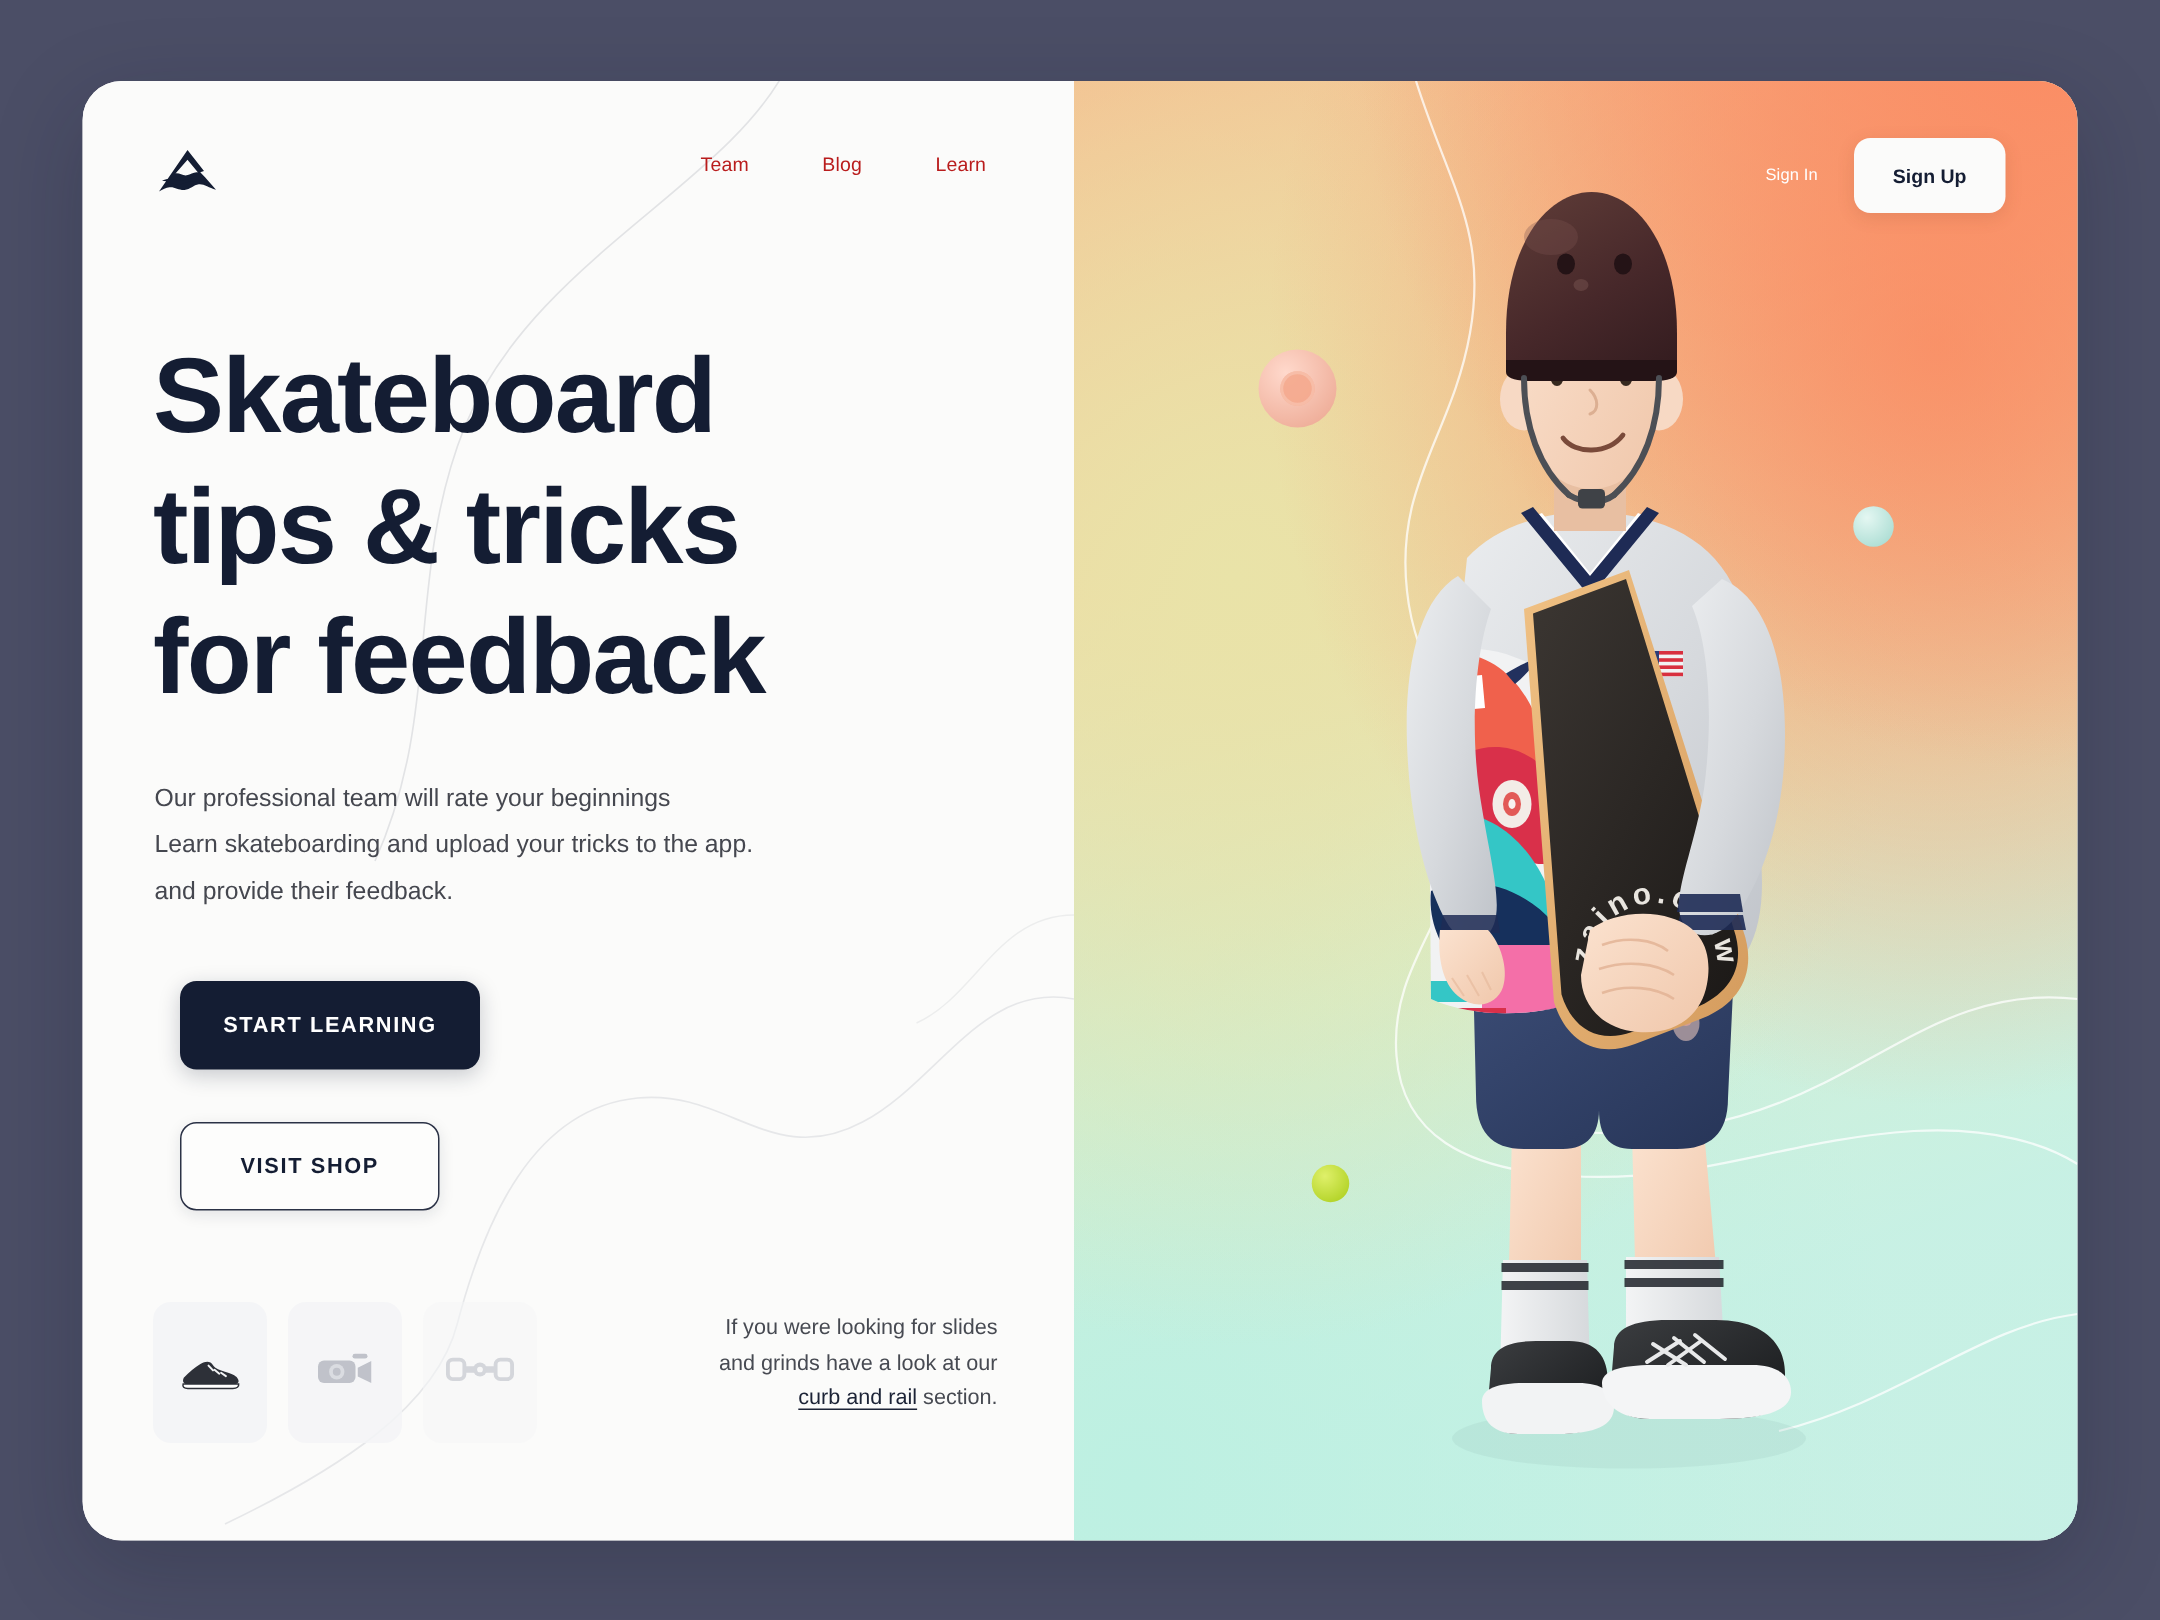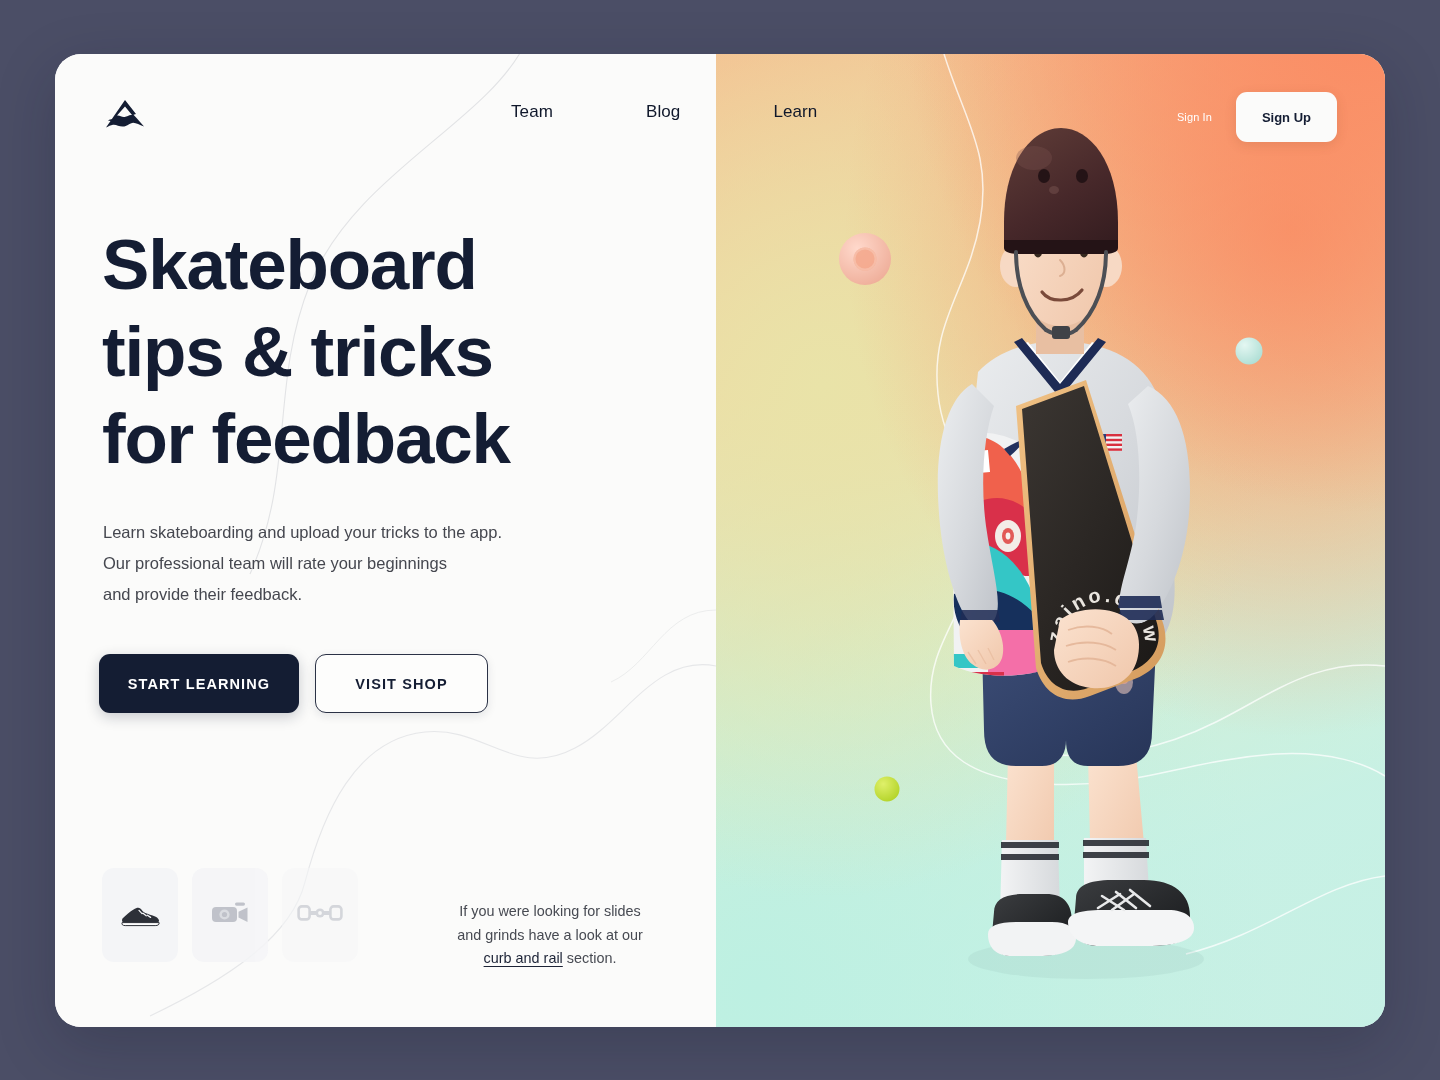--- a/index.html
+++ b/index.html
@@ -66,27 +66,26 @@
 
   .nav-links {
     position: absolute;
     left: 412px;
     top: 48px;
     display: flex;
     gap: 49px;
   }
 
   .nav-link {
-    font-size: 17px;
-    color: #0f172a;
+    font-size: 13px;
+    color: #b91c1c;
     letter-spacing: .1px;
     text-decoration: none;
     cursor: pointer;
     white-space: nowrap;
-    margin-left: 44px;
   }
 
   
   .headline {
     position: absolute;
     left: 47px;
     top: 167px;
     width: 580px;
     font-size: 71px;
     line-height: 87px;
@@ -106,25 +105,26 @@
     font-size: 16.5px;
     line-height: 31px;
     color: #45474f;
     z-index: 4;
   }
   .lede .p-line { display: block; }
 
   
   .cta-row {
     position: absolute;
-    left: 44px;
+    left: 65px;
     top: 600px;
     display: flex;
-    gap: 16px;
+    gap: 35px;
     z-index: 4;
+    flex-direction: column;
   }
 
   .btn {
     height: 59px;
     border-radius: 11px;
     display: inline-flex;
     align-items: center;
     justify-content: center;
     font-size: 14.5px;
     font-weight: 700;
@@ -171,23 +171,23 @@
     justify-content: center;
     cursor: pointer;
   }
   .icon-card.dim  { background: #f4f5f7; opacity: .85; }
   .icon-card.dimmer { background: #f6f7f8; opacity: .55; }
 
   
   .footnote {
     position: absolute;
     left: 380px;
-    top: 846px;
+    top: 820px;
     width: 230px;
-    text-align: center;
+    text-align: right;
     font-size: 14.4px;
     line-height: 23.5px;
     color: #474a52;
     z-index: 4;
   }
   .footnote .f-line { display: block; }
   .footnote-link {
     color: #1c2336;
     text-decoration: underline;
     text-underline-offset: 3px;
@@ -291,22 +291,22 @@
       </nav>
     </div>
 
     <h1 class="headline">
       <span class="hl-line">Skateboard</span>
       <span class="hl-line">tips &amp; tricks</span>
       <span class="hl-line">for feedback</span>
     </h1>
 
     <p class="lede">
+      <span class="p-line">Our professional team will rate your beginnings</span>
       <span class="p-line">Learn skateboarding and upload your tricks to the app.</span>
-      <span class="p-line">Our professional team will rate your beginnings</span>
       <span class="p-line">and provide their feedback.</span>
     </p>
 
     <div class="cta-row">
       <button class="btn btn-primary">START LEARNING</button>
       <button class="btn btn-secondary">VISIT SHOP</button>
     </div>
 
     <div class="icon-cards">
 

